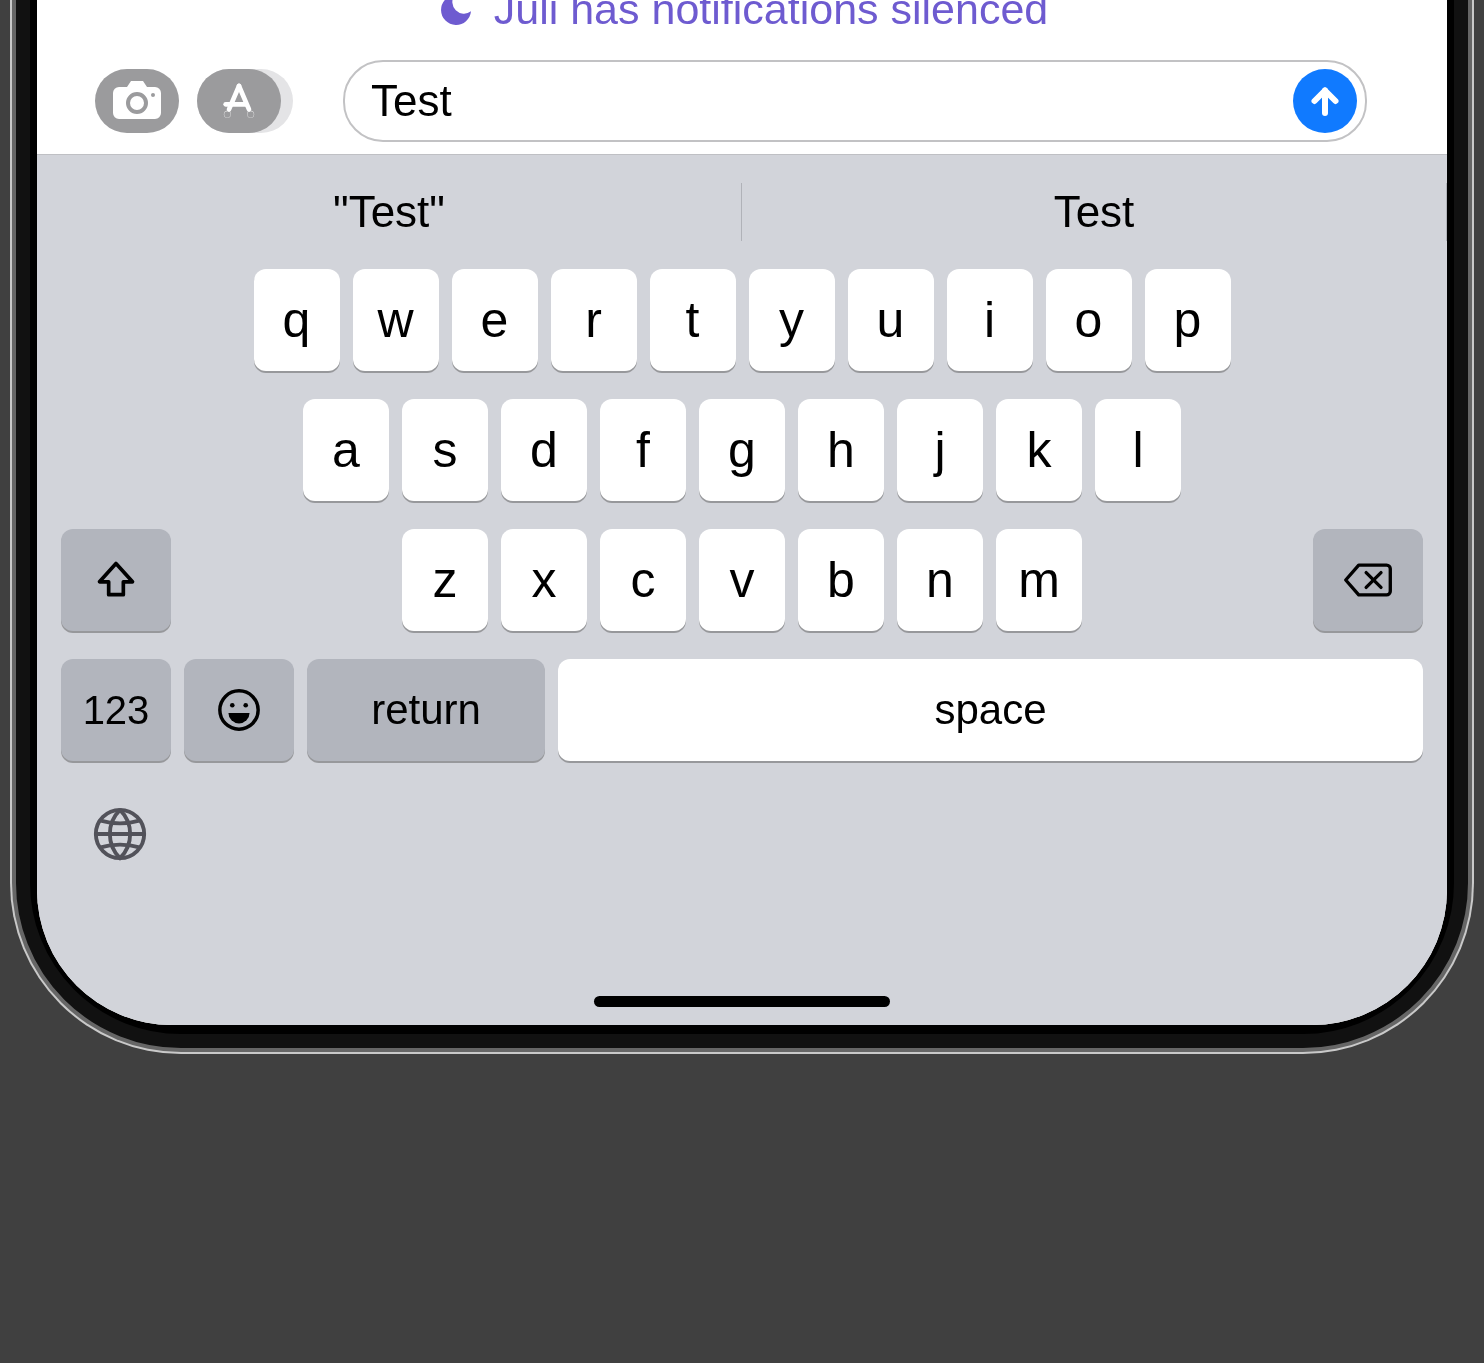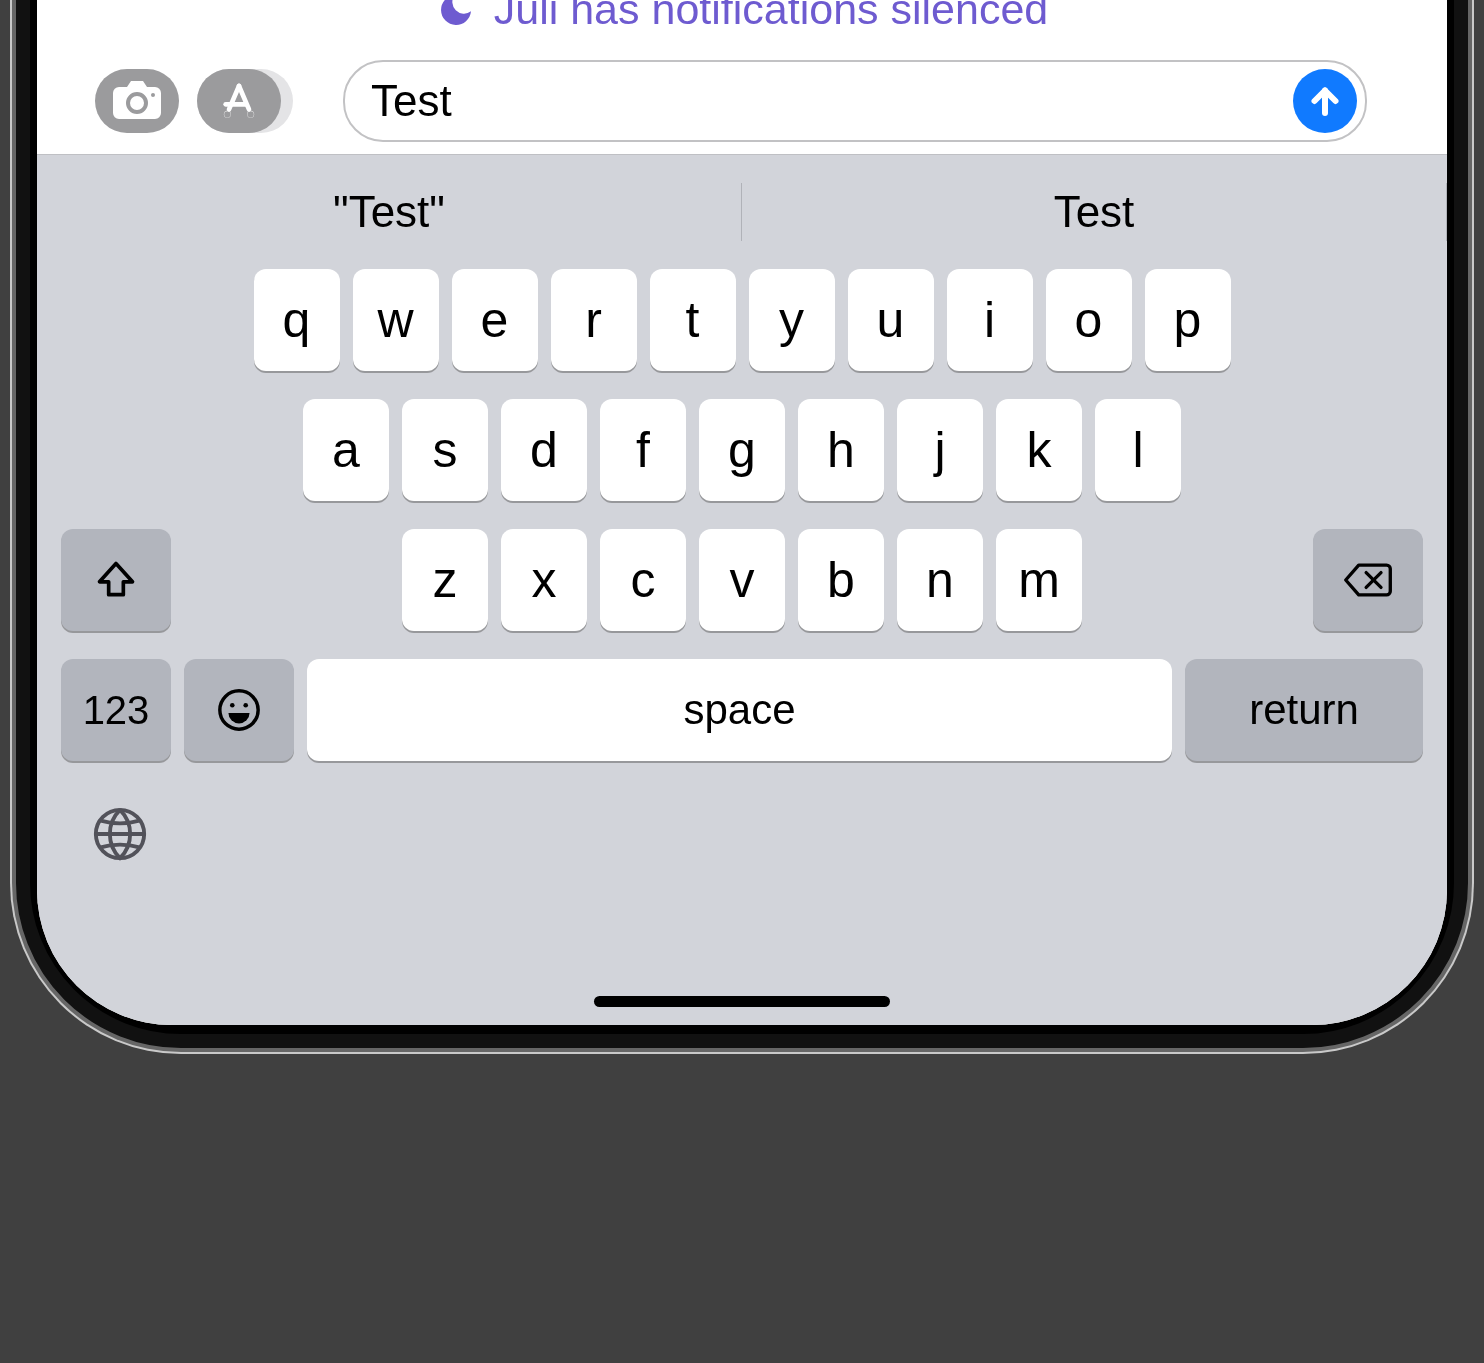--- a/index.html
+++ b/index.html
@@ -357,22 +357,22 @@
               <div class="key fn wide">
                 <span>
                   <svg width="46" height="46" viewBox="0 0 24 24" fill="none" stroke="#000" stroke-width="1.8">
                     <circle cx="12" cy="12" r="10"></circle>
                     <circle cx="8.5" cy="9.5" r="1.2" fill="#000" stroke="none"></circle>
                     <circle cx="15.5" cy="9.5" r="1.2" fill="#000" stroke="none"></circle>
                     <path d="M6.5 13.5 a5.5 5.5 0 0 0 11 0 z" fill="#000" stroke="none"></path>
                   </svg>
                 </span>
               </div>
+              <div class="key return">return</div>
               <div class="key space">space</div>
-              <div class="key return">return</div>
             </div>
           </div>
 
           <div class="bottom-bar">
             <div class="globe">
               <span>
                 <svg width="58" height="58" viewBox="0 0 24 24" fill="none" stroke="#52525a" stroke-width="1.6">
                   <circle cx="12" cy="12" r="10"></circle>
                   <path d="M2 12 H22"></path>
                   <path d="M12 2 a14 14 0 0 1 0 20 a14 14 0 0 1 0 -20"></path>

